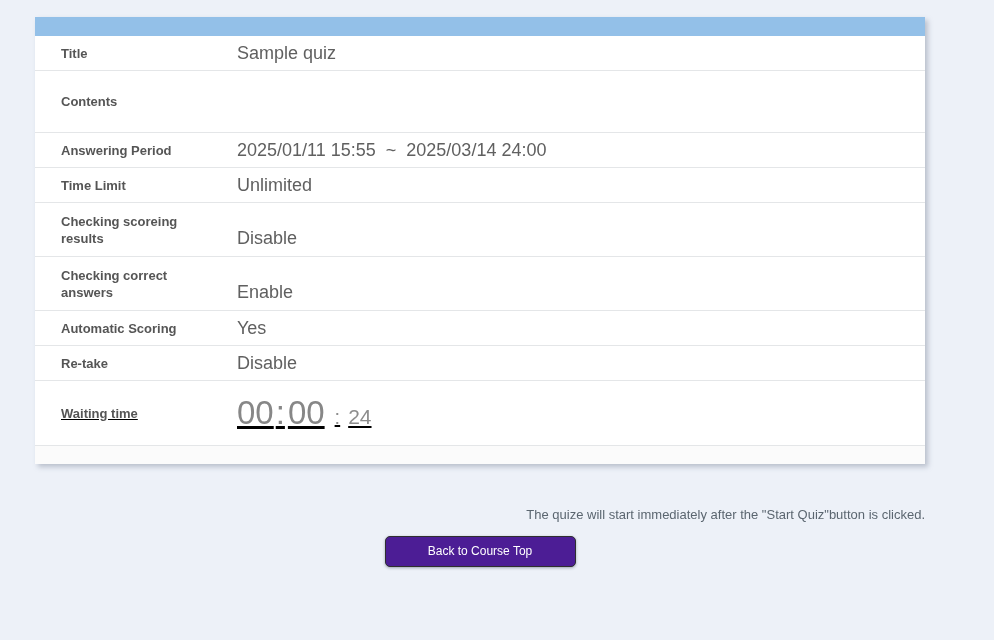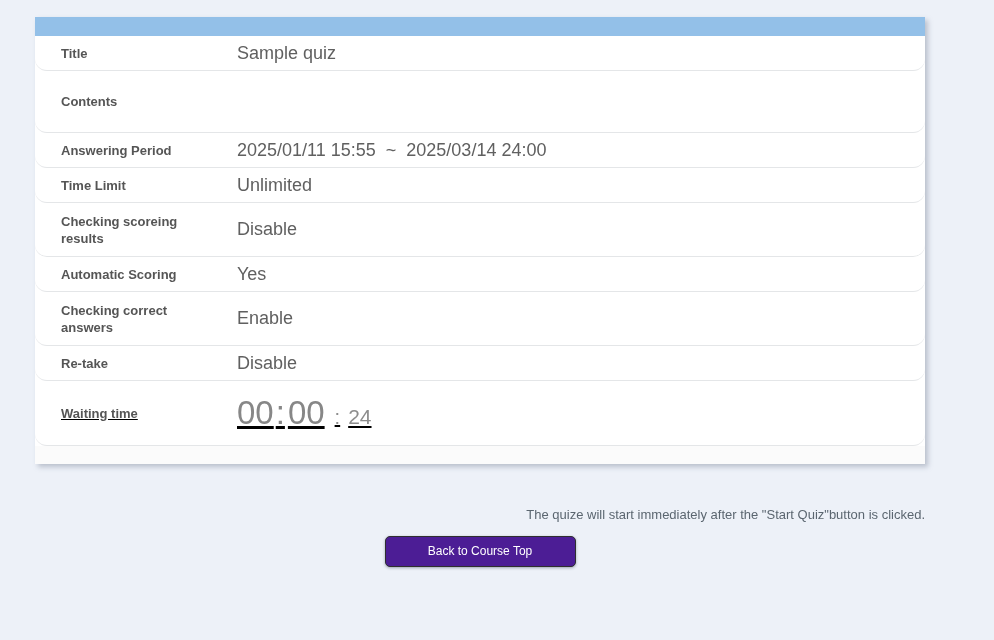--- a/index.html
+++ b/index.html
@@ -21,27 +21,26 @@
   }
   .panel-bar {
     height: 19px;
     background: #93c0e8;
   }
   .row {
     display: flex;
     align-items: center;
     border-bottom: 1px solid #e4e6e8;
     padding-left: 26px;
-    border-radius: 12px;
   }
   .row.h35 { min-height: 35px; }
   .row.h62 { min-height: 62px; }
   .row.h54 {
     min-height: 54px;
-    align-items: center;
+    align-items: flex-end;
     padding-top: 9px;
     padding-bottom: 9px;
   }
   .row.h65 { min-height: 65px; border-bottom: 1px solid #e4e6e8; text-decoration: underline; }
   .row-label {
     width: 130px;
     margin-right: 46px;
     flex: none;
     font-size: 13px;
     font-weight: bold;
@@ -132,28 +131,28 @@
     <div class="row h35">
       <div class="row-label">Time Limit</div>
       <div class="row-value">Unlimited</div>
     </div>
 
     <div class="row h54">
       <div class="row-label">Checking scoreing results</div>
       <div class="row-value">Disable</div>
     </div>
 
+    <div class="row h54">
+      <div class="row-label">Checking correct answers</div>
+      <div class="row-value">Enable</div>
+    </div>
+
     <div class="row h35">
       <div class="row-label">Automatic Scoring</div>
       <div class="row-value">Yes</div>
-    </div>
-
-    <div class="row h54">
-      <div class="row-label">Checking correct answers</div>
-      <div class="row-value">Enable</div>
     </div>
 
     <div class="row h35">
       <div class="row-label">Re-take</div>
       <div class="row-value">Disable</div>
     </div>
 
     <div class="row h65">
       <div class="row-label">Waiting time</div>
       <div class="timer">

